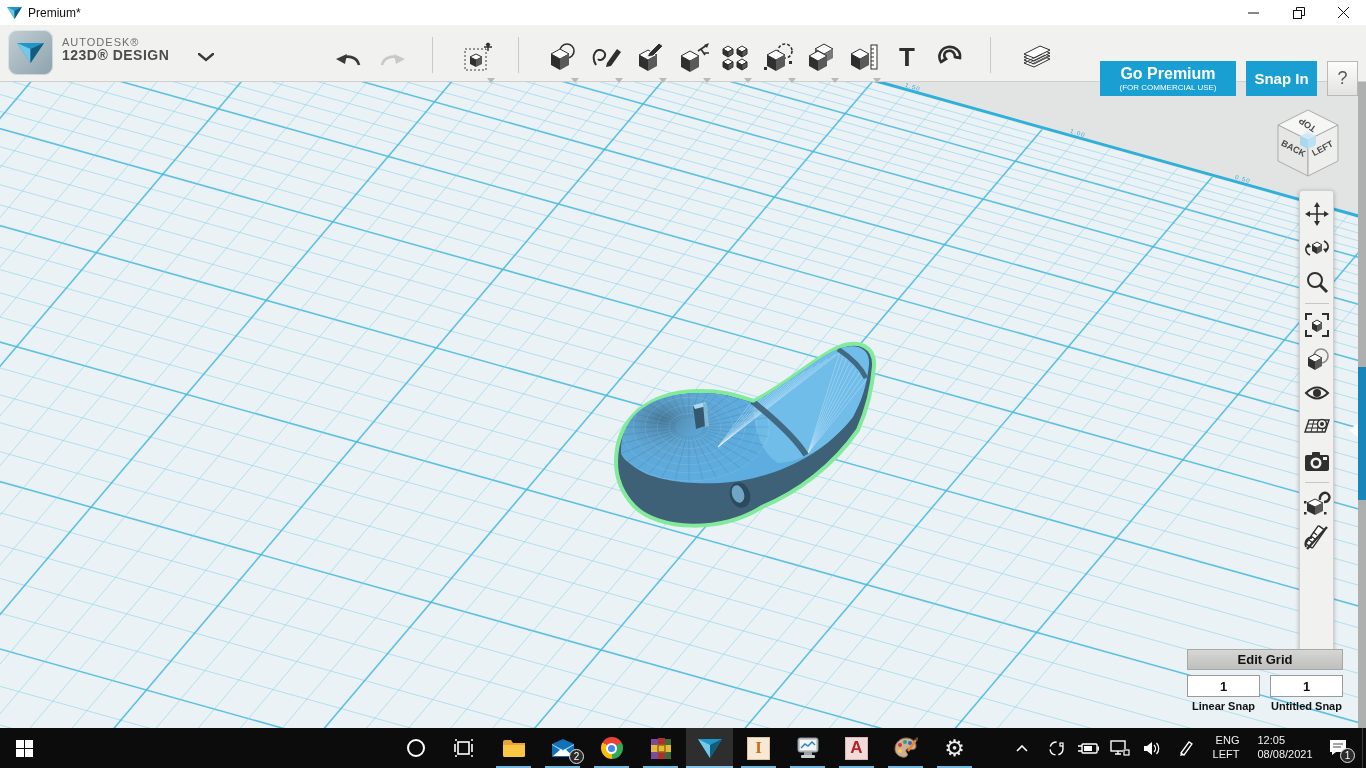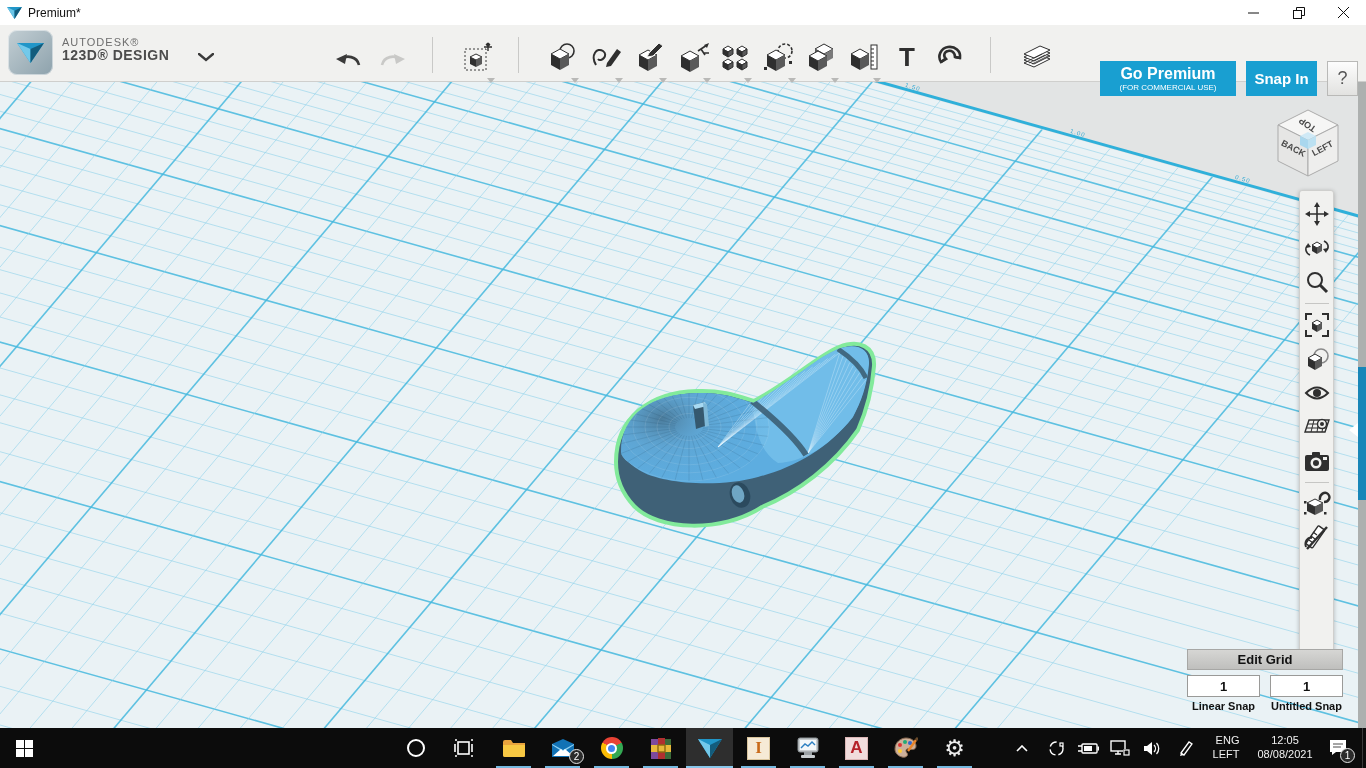--- a/index.html
+++ b/index.html
@@ -71,21 +71,21 @@
     font-family:"Liberation Sans",sans-serif; background:transparent; }
   .searchbox .mag { margin:0 9px 0 12px; }
   .appbtn { width:47px; }
   .appbtn .underline { position:absolute; left:6px; right:6px; bottom:0; height:2px; background:#76b9e0; }
   .appbtn.active { background:#2e2e2e; }
   .appbtn.active .underline { left:0; right:0; background:#88c6ea; }
   .badge { position:absolute; right:2px; bottom:4px; width:15px; height:15px; border-radius:50%;
     background:#2b2b2b; border:1px solid #e6e6e6; color:#fff; font-size:10px;
     display:flex; align-items:center; justify-content:center; }
   .traytext { color:#f2f2f2; font-size:11px; text-align:right; line-height:1.25; }
-  .clockblock { text-align:center; }
+  .clockblock { text-align:left; }
   .showdesk { position:absolute; right:0; top:0; width:4px; height:40px; border-left:1px solid #3a3a3a; }
 </style>
 </head>
 <body>
 
 <div class="titlebar">
   <svg class="appicon" viewBox="0 0 16 15">
     <polygon points="0,1 16,1 8,14" fill="#2196c8"></polygon>
     <polygon points="0,1 8,5 8,14" fill="#6cc6e8"></polygon>
     <polygon points="16,1 8,5 8,14" fill="#135c7c"></polygon>

